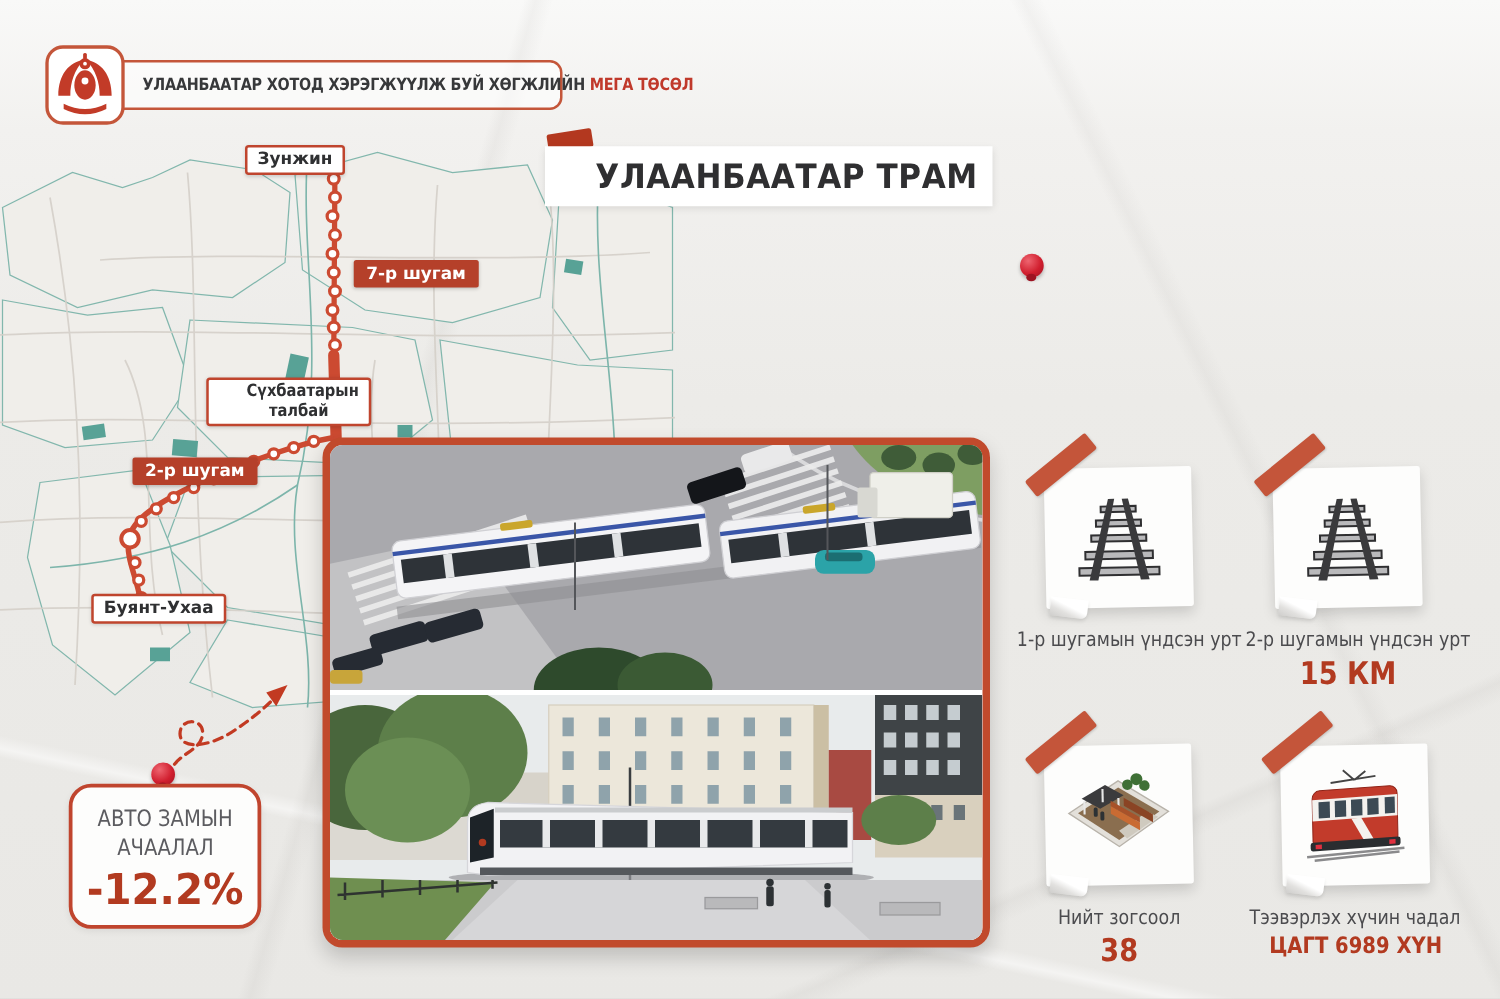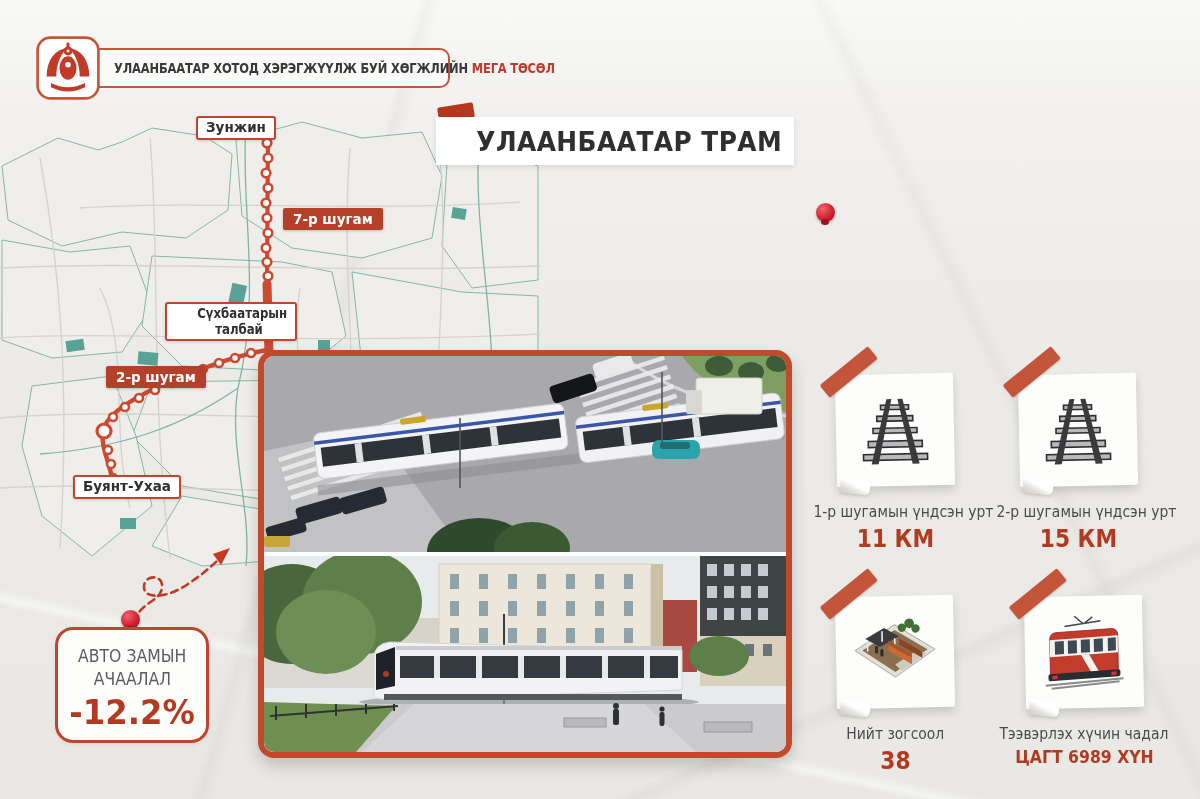--- a/index.html
+++ b/index.html
@@ -369,21 +369,20 @@
             <rect x="22" y="26" width="36" height="5"></rect>
             <rect x="26" y="15" width="28" height="4.5"></rect>
         </g>
         <g fill="#3a3a3c">
             <polygon points="16,74 23,74 37,9 32,9"></polygon>
             <polygon points="64,74 57,74 43,9 48,9"></polygon>
           </g>
       </svg>
     </div>
     <div class="stat-label"><span class="cond">1-р шугамын үндсэн урт</span></div>
-    <div class="stat-value"><span class="cond">11 КМ</span></div>
   </div>
 
   <div class="stat-card" style="left:983px;top:374px;">
     <div class="note">
       <div class="tape"></div>
       <svg width="80" height="80" viewBox="0 0 80 80">
         <g fill="#b9b9bb" stroke="#2f2f31" stroke-width="1.6">
           <rect x="8" y="64" width="64" height="6"></rect>
             <rect x="13" y="51" width="54" height="6"></rect>
           <rect x="18" y="38" width="44" height="5"></rect>

